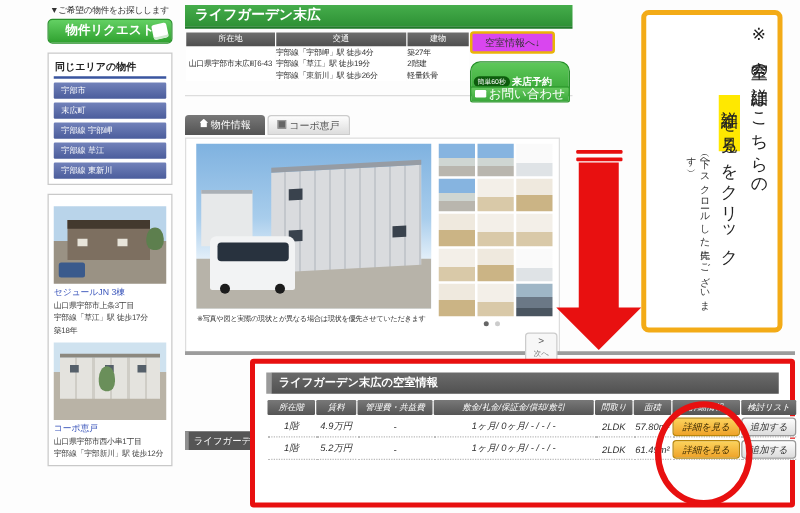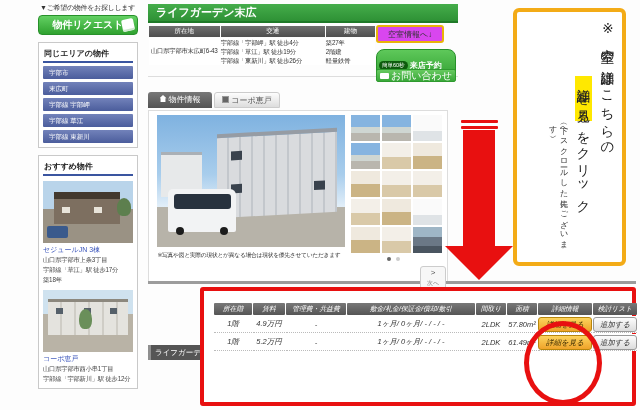--- a/index.html
+++ b/index.html
@@ -149,21 +149,20 @@
     <div class="side-box">
       <div class="side-title">同じエリアの物件</div>
       <a class="area-item">宇部市</a>
       <a class="area-item">末広町</a>
       <a class="area-item">宇部線 宇部岬</a>
       <a class="area-item">宇部線 草江</a>
       <a class="area-item">宇部線 東新川</a>
     </div>
 
     <div class="side-box">
-      <div class="side-title">おすすめ物件</div>
 
       <div class="rec-card">
         <div class="rec-photo rp1">
           <div class="h">
               <i class="w1"></i>
               <i class="w2"></i>
             </div>
           <div class="car"></div>
           <div class="tree"></div>
         </div>
@@ -288,20 +287,21 @@
   <div class="arrow-shaft"></div>
   <div class="arrow-head"></div>
 
   <div class="ann-box">
     <div class="ann-col1">※空室の詳細はこちらの</div>
     <div class="ann-col2"><mark>詳細を見る</mark><span>をクリック</span></div>
     <div class="ann-col3">（下へスクロールした先にございます）</div>
   </div>
 
   <div class="vac-box">
+    <div class="vac-title">ライフガーデン末広の空室情報</div>
     <table class="vac-tbl">
       <colgroup>
         <col style="width:38px">
           <col style="width:32px">
           <col style="width:60px">
           <col style="width:128px">
         <col style="width:30px">
           <col style="width:30px">
           <col style="width:54px">
           <col style="width:44px">

